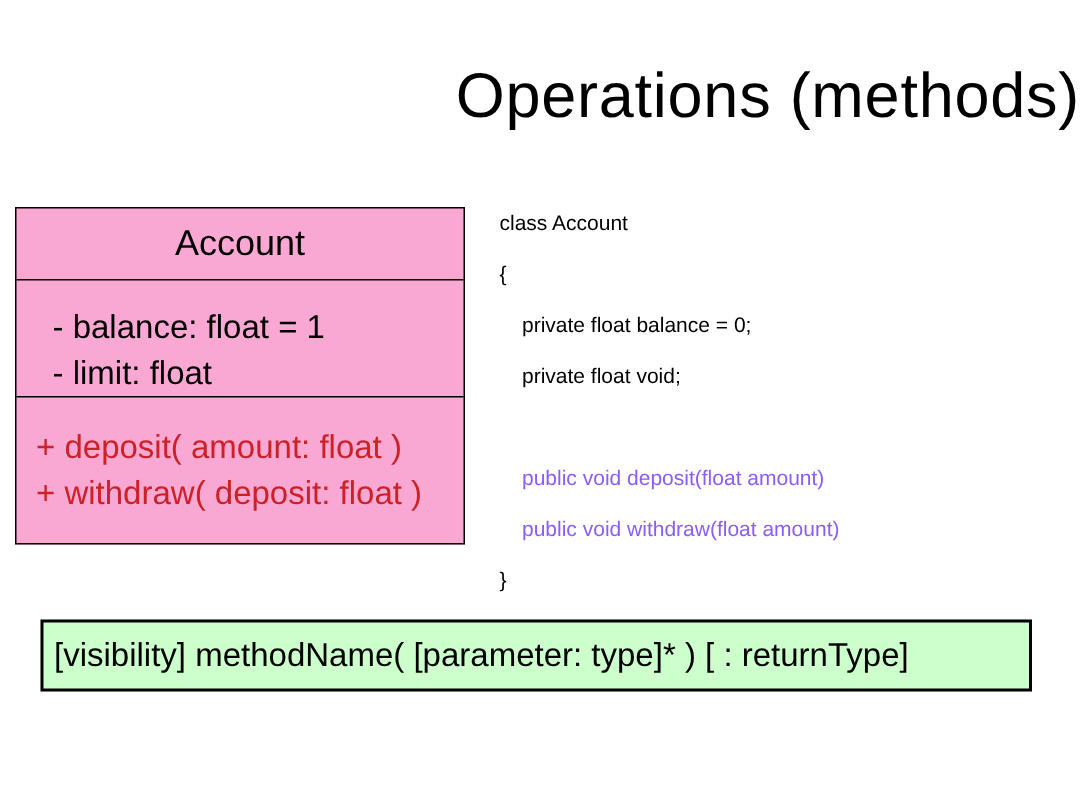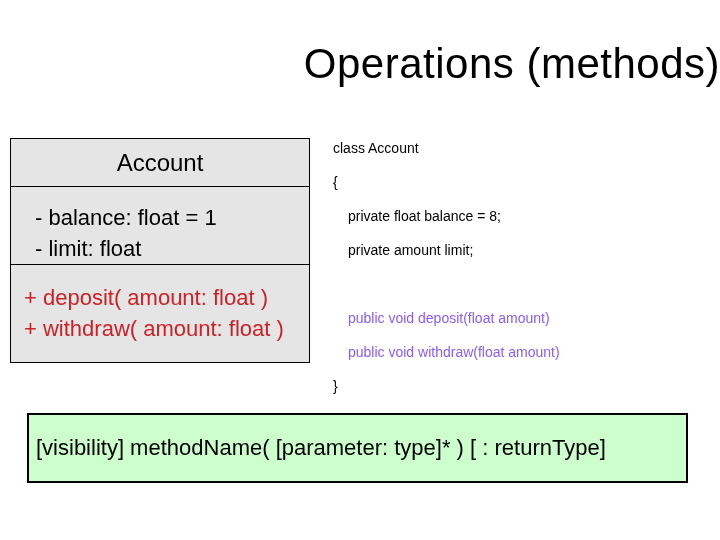--- a/index.html
+++ b/index.html
@@ -22,21 +22,21 @@
     letter-spacing: 0.5px;
     color: #000;
     margin: 0;
   }
 
   
   .uml-box {
     position: absolute;
     left: 10px; top: 138px;
     width: 300px; height: 225px;
-    background: #e5e5e5;
+    background: #f9a8d4;
     border: 1px solid #000;
     box-sizing: border-box;
     font-size: 22px;
   }
   .uml-name {
     height: 48px;
     border-bottom: 1px solid #000;
     box-sizing: border-box;
     display: flex; align-items: center; justify-content: center;
     font-size: 24px;
@@ -60,21 +60,21 @@
     font-size: 14px;
   }
   .code-line { height: 34px; line-height: 34px; white-space: nowrap; }
   .code-line.indent { padding-left: 15px; }
   .code-line.red { color: #8b5cf6; }
 
   
   .footer-bar {
     position: absolute;
     left: 27px; top: 413px;
-    width: 661px; height: 70px;
+    width: 661px; height: 48px;
     background: #ccffcc;
     border: 2px solid #000;
     box-sizing: border-box;
     display: flex; align-items: center;
     padding-left: 7px;
     font-size: 22px;
     white-space: nowrap;
   }
 </style>
 </head>
@@ -85,29 +85,29 @@
   <h1 class="title">Operations (methods)</h1>
 
   <div class="uml-box">
     <div class="uml-name">Account</div>
     <div class="uml-attrs">
       <div class="uml-line">- balance: float = 1</div>
       <div class="uml-line">- limit: float</div>
     </div>
     <div class="uml-ops">
       <div class="uml-line">+ deposit( amount: float )</div>
-      <div class="uml-line">+ withdraw( amount: float )</div>
+      <div class="uml-line">+ withdraw( deposit: float )</div>
     </div>
   </div>
 
   <div class="code">
     <div class="code-line">class Account</div>
     <div class="code-line">{</div>
-    <div class="code-line indent">private float balance = 8;</div>
-    <div class="code-line indent">private amount limit;</div>
+    <div class="code-line indent">private float balance = 0;</div>
+    <div class="code-line indent">private float void;</div>
     <div class="code-line"></div>
     <div class="code-line indent red">public void deposit(float amount)</div>
     <div class="code-line indent red">public void withdraw(float amount)</div>
     <div class="code-line">}</div>
   </div>
 
   <div class="footer-bar">
     <span>[visibility] methodName( [parameter: type]* ) [ : returnType]</span>
   </div>
 

